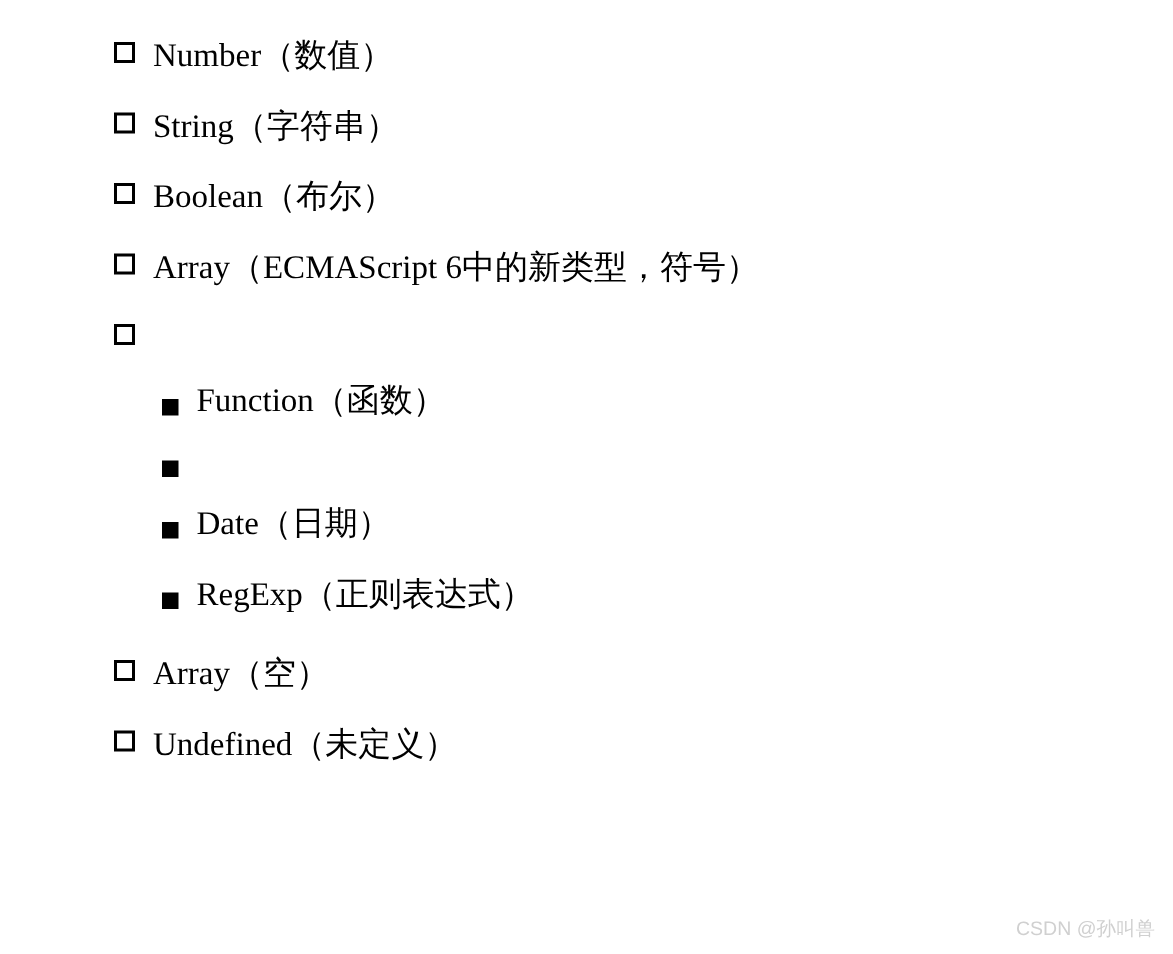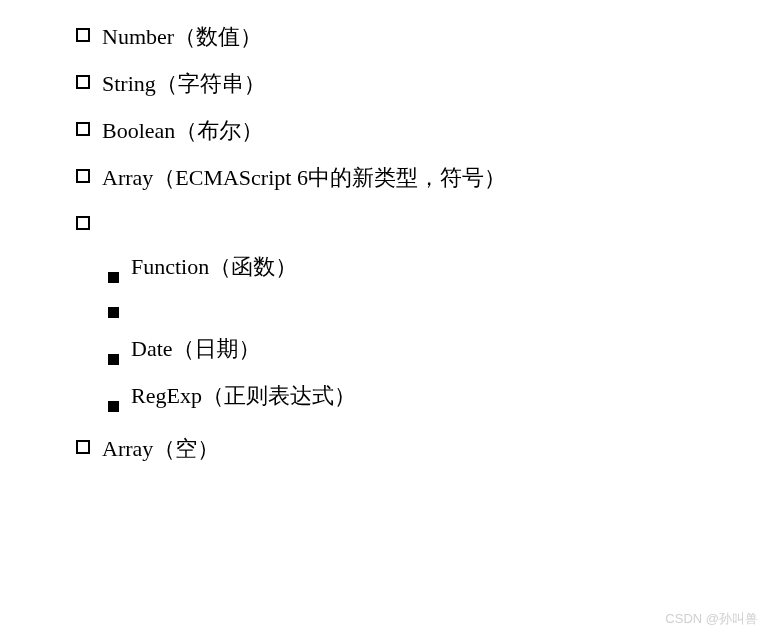--- a/index.html
+++ b/index.html
@@ -36,36 +36,36 @@
       flex-shrink: 0;
     }
     .inner-list {
       list-style: none;
       margin-left: 68px;
       margin-top: 20px;
       margin-bottom: 20px;
     }
     .inner-item {
       display: flex;
-      align-items: flex-end;
+      align-items: center;
       margin-bottom: 14px;
       line-height: 1.5;
     }
     .bullet-filled {
       width: 11px;
       height: 11px;
       background: #000;
       margin-right: 12px;
       margin-top: 10px;
       flex-shrink: 0;
     }
     .watermark {
       position: absolute;
       bottom: 8px;
-      right: 24px;
+      right: 12px;
       font-size: 13px;
       color: #d0d0d0;
       font-family: Arial, "Microsoft YaHei", sans-serif;
     }
   </style>
 </head>
 <body>
 
 <ul class="outer-list">
   <li class="outer-item">
@@ -103,15 +103,19 @@
     <li class="inner-item">
       <span class="bullet-filled"></span>
       <span>RegExp（正则表达式）</span>
     </li>
   </ul>
 
   <li class="outer-item">
     <span class="bullet-square"></span>
     <span>Array（空）</span>
   </li>
+  <li class="outer-item">
+    <span class="bullet-square"></span>
+    <span>Undefined（未定义）</span>
+  </li>
 </ul>
 
 <div class="watermark">CSDN @孙叫兽</div>
 
 </body></html>

